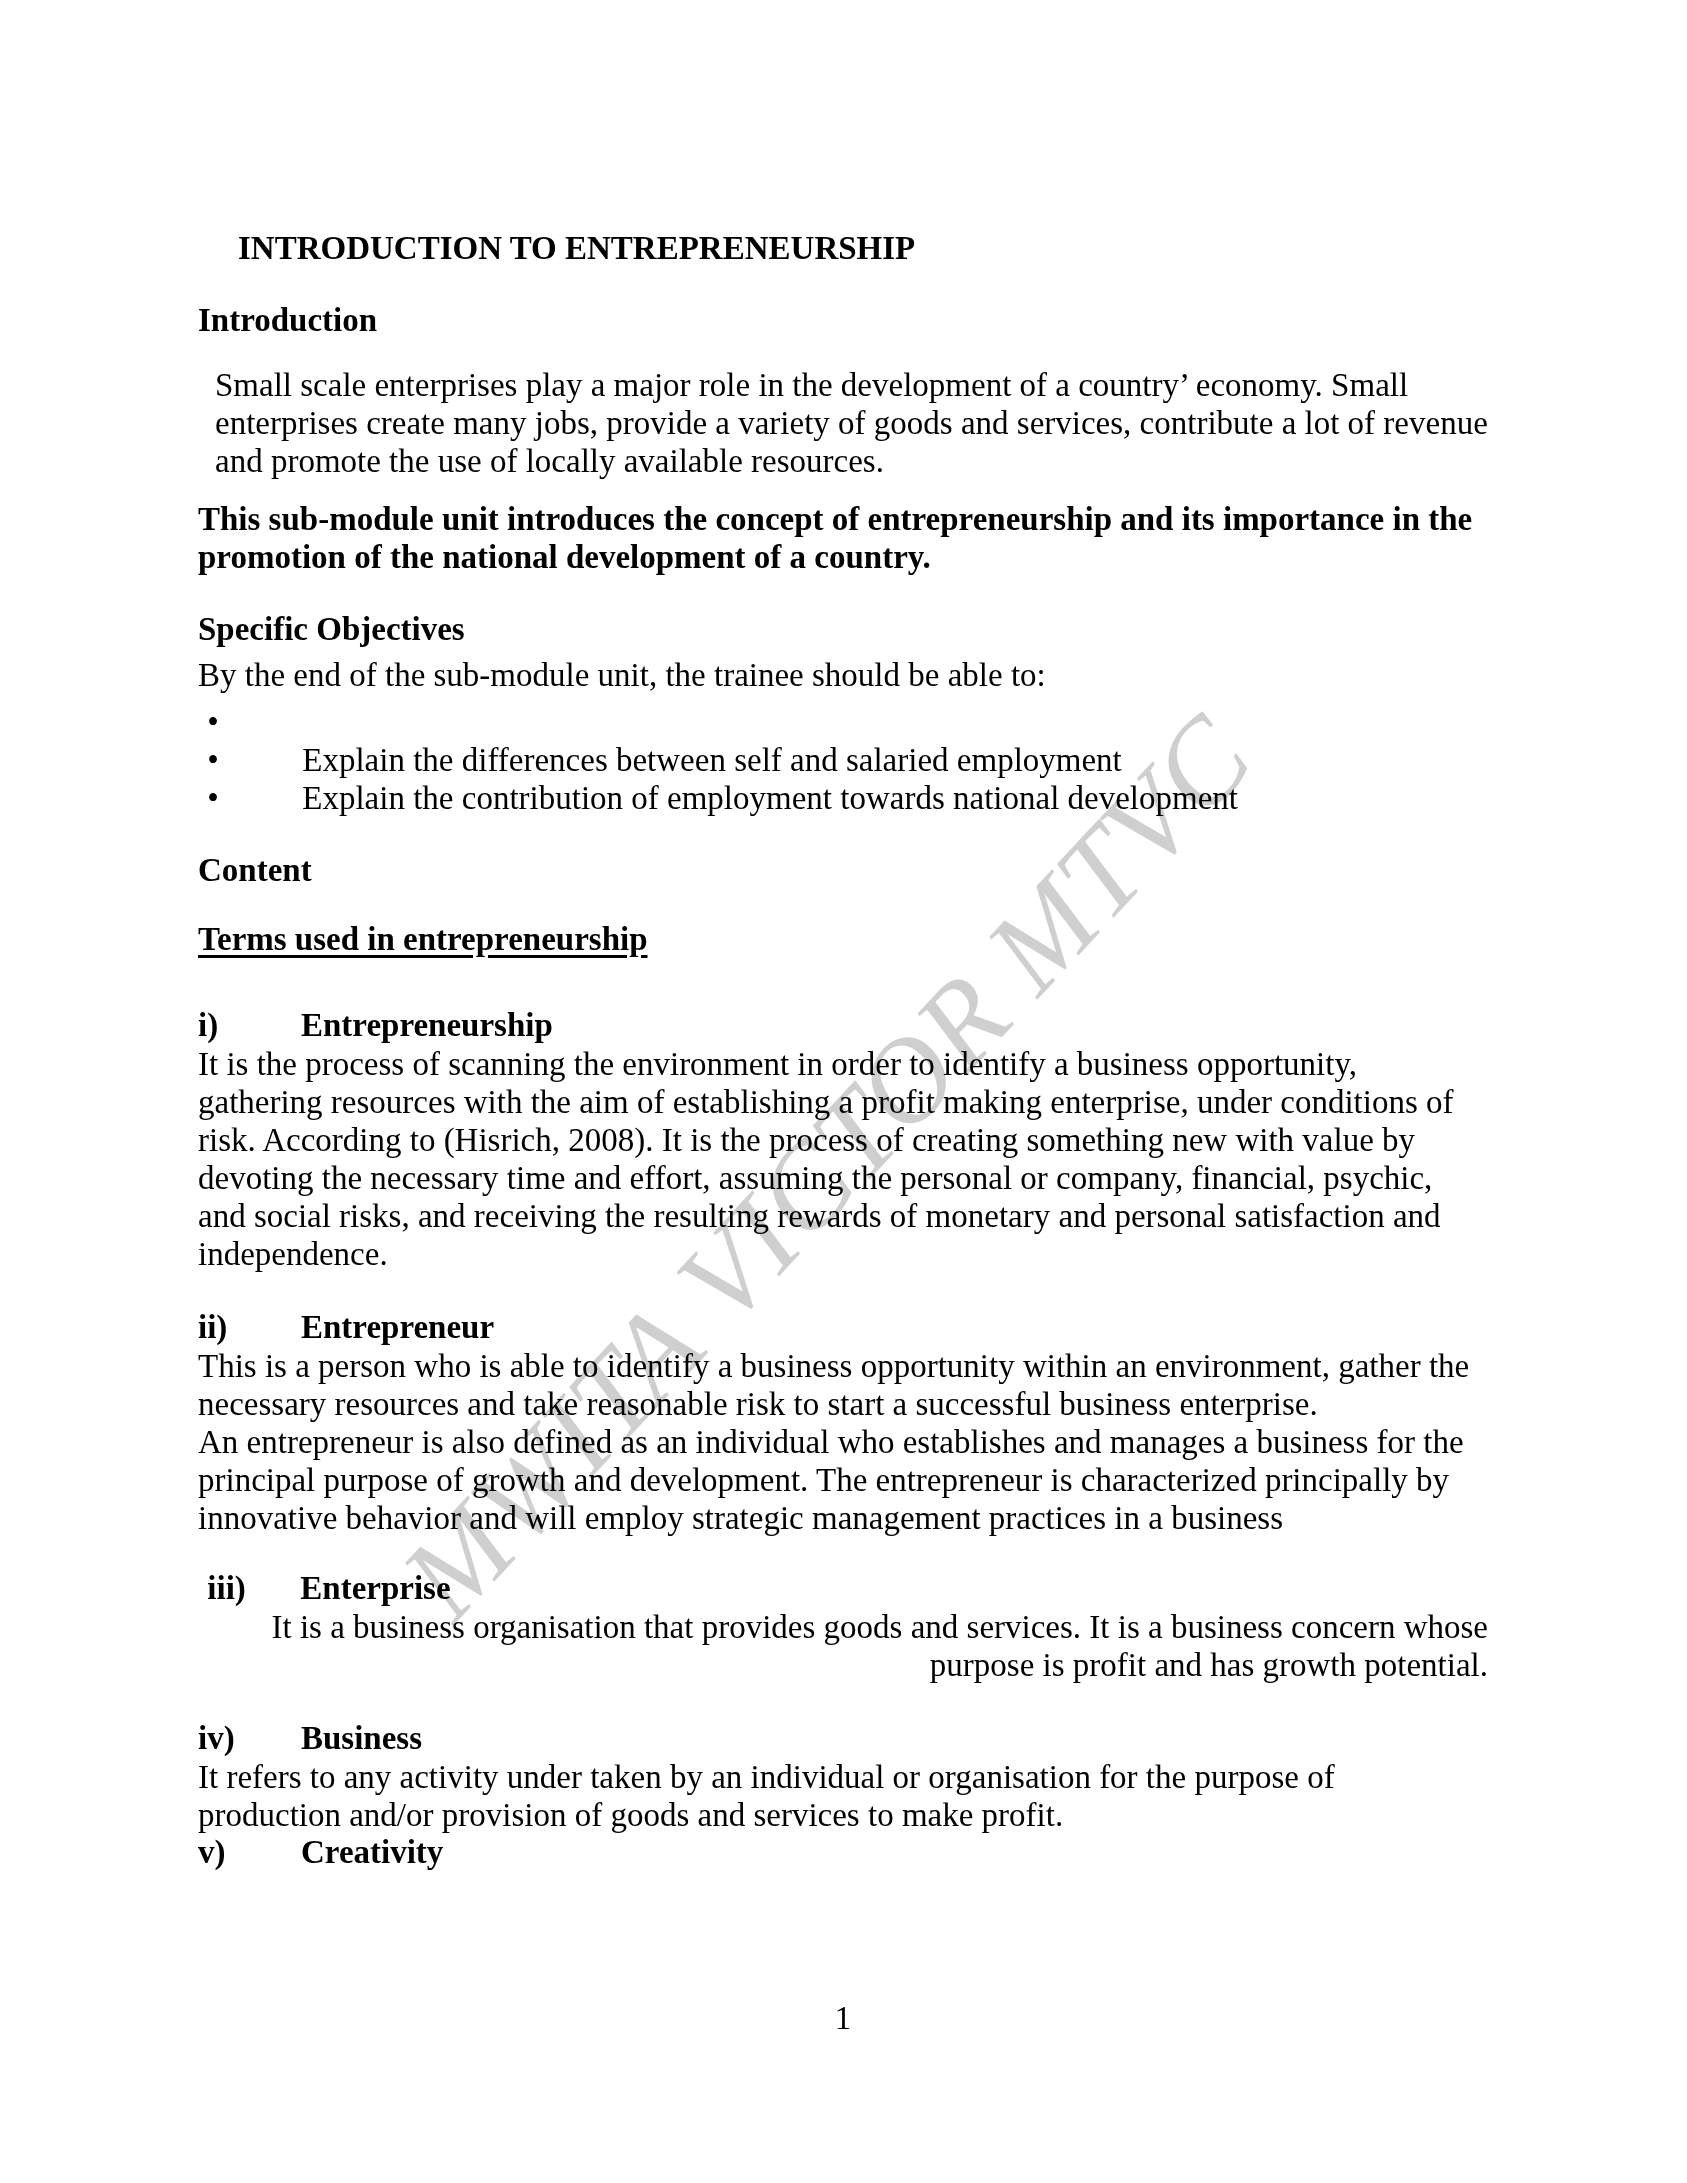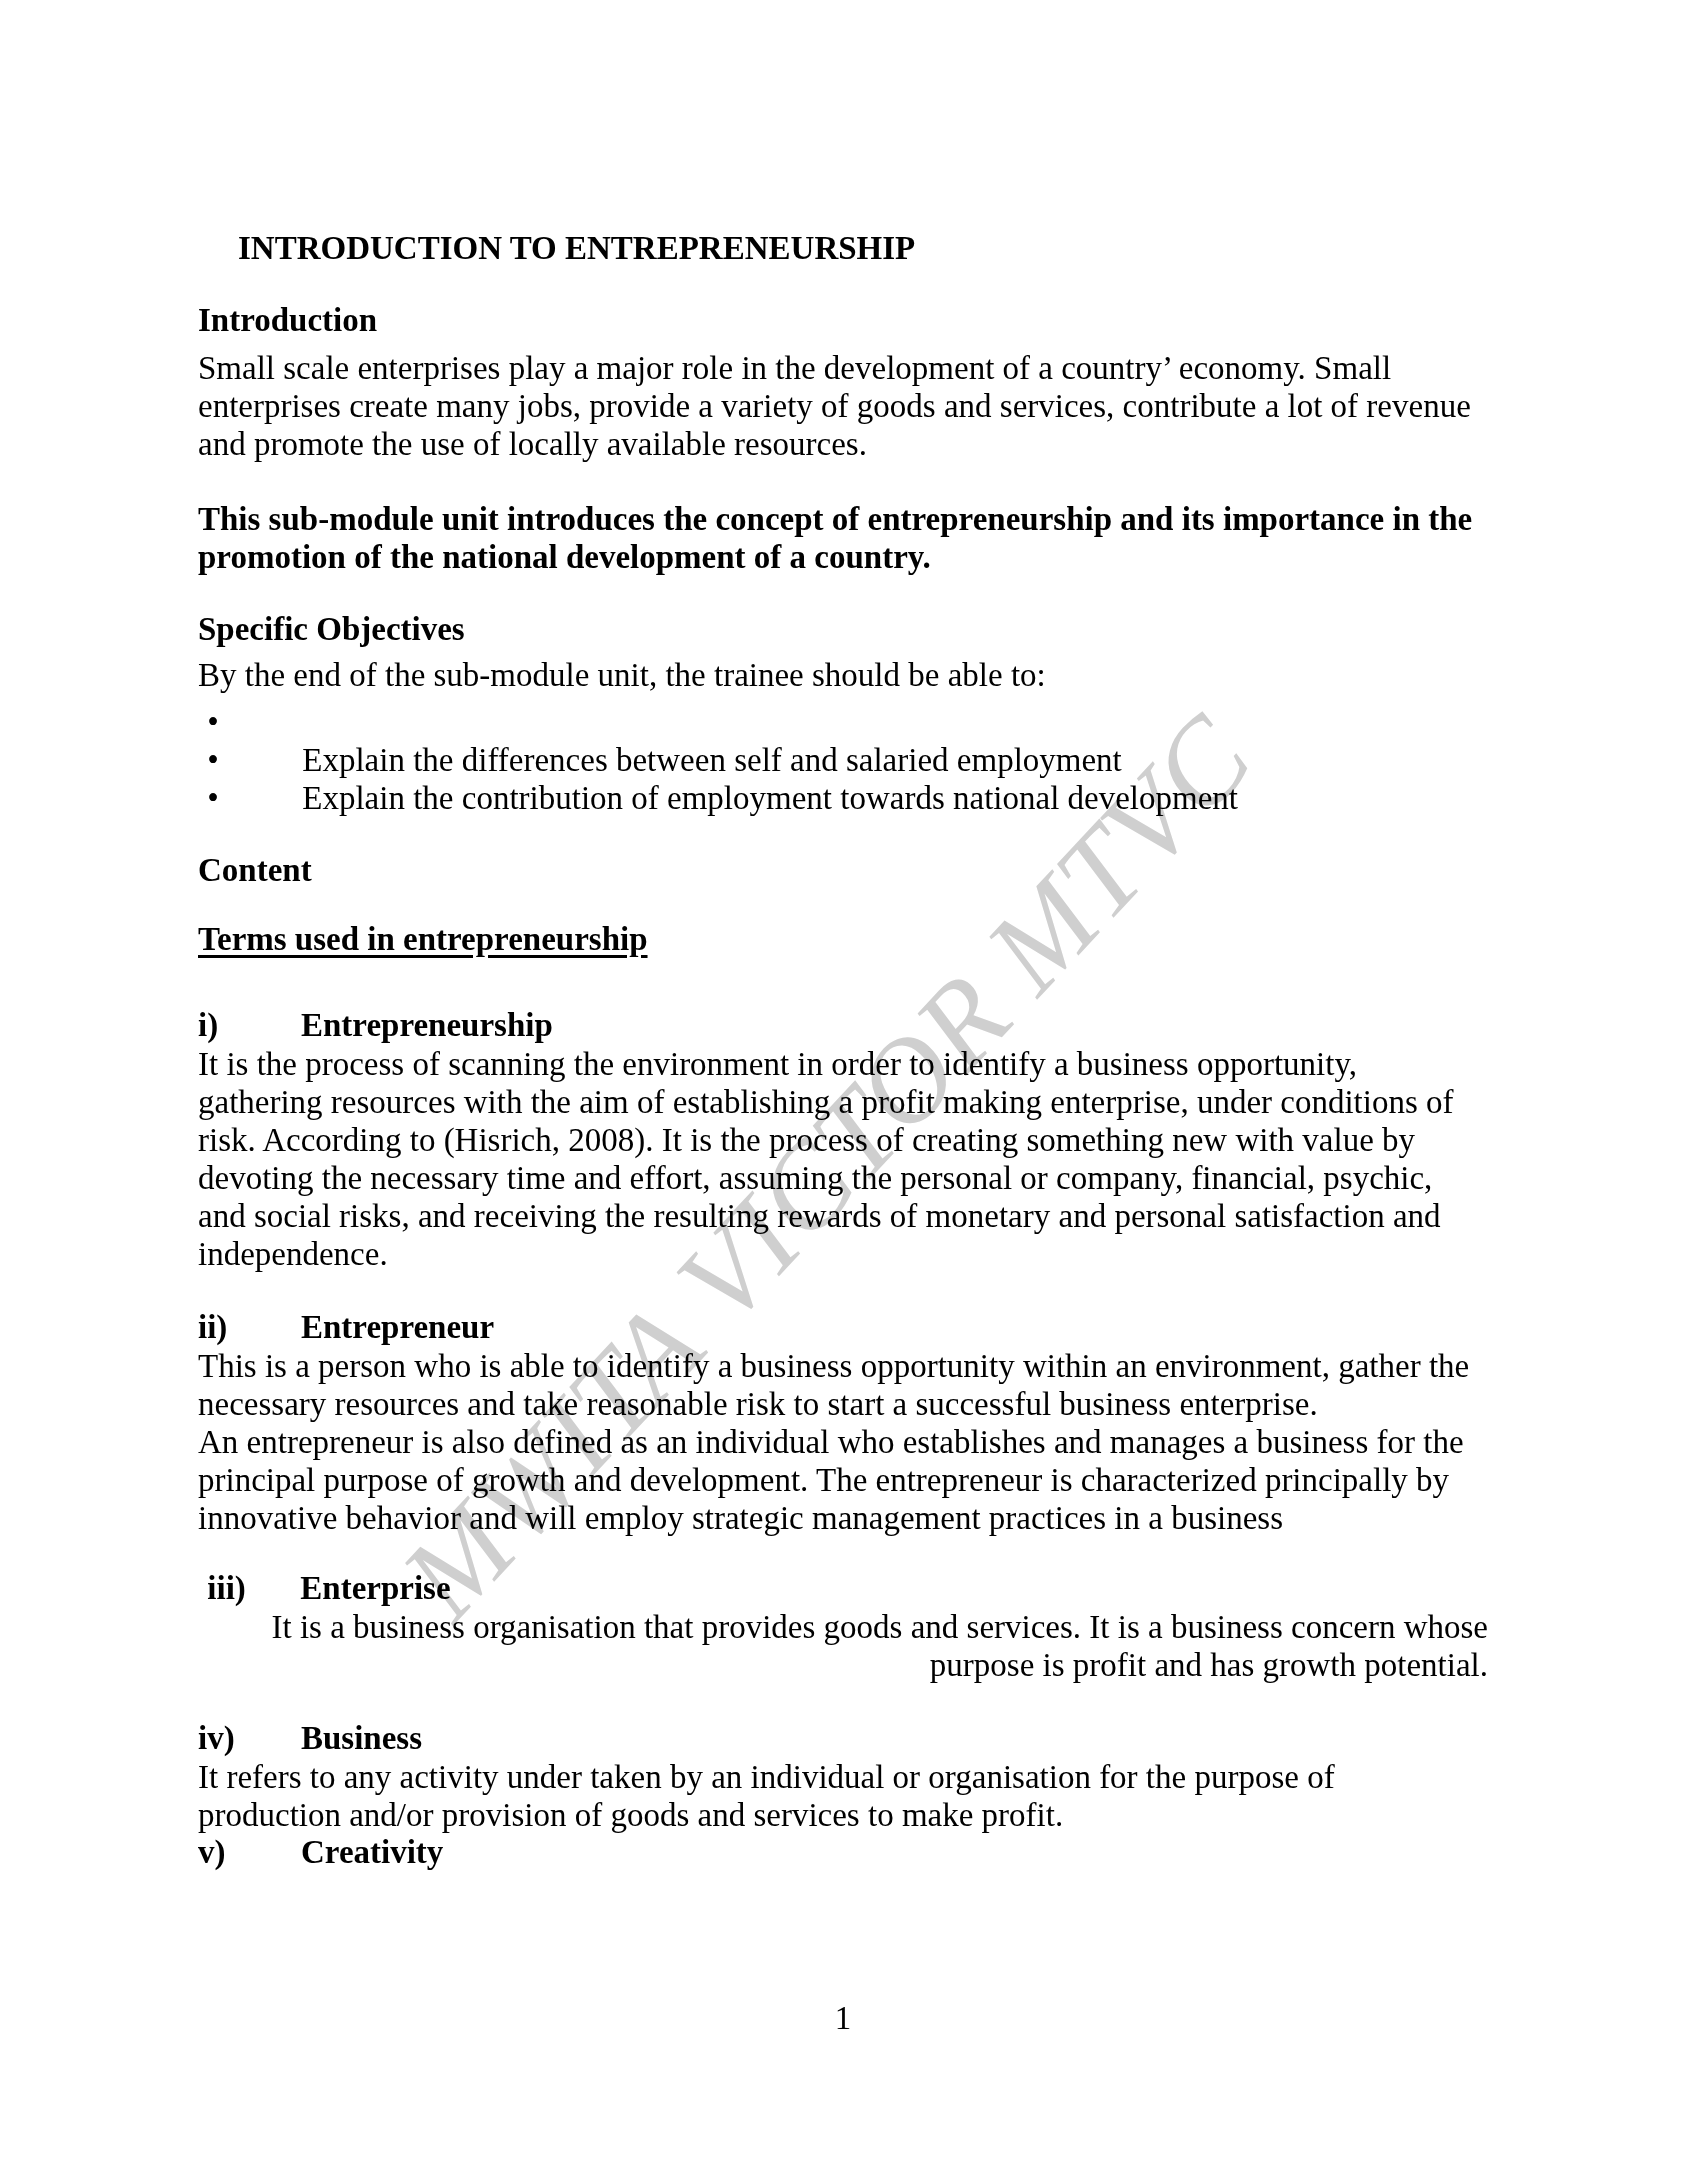--- a/index.html
+++ b/index.html
@@ -96,21 +96,21 @@
 <div class="page">
 
   <div class="watermark">MWITA VICTOR MTVC</div>
 
   <div class="content-layer">
 
     <div class="block doc-title" style="top:229px;">INTRODUCTION TO ENTREPRENEURSHIP</div>
 
     <div class="block heading" style="top:301px;">Introduction</div>
 
-    <div class="block para" style="top:349px;">Small scale enterprises play a major role in the development of a country’ economy. Small
+    <div class="block para" style="top:366px;margin-left:17px;">Small scale enterprises play a major role in the development of a country’ economy. Small
 enterprises create many jobs, provide a variety of goods and services, contribute a lot of revenue
 and promote the use of locally available resources.</div>
 
     <div class="block para" style="top:500px;font-weight:bold;">This sub-module unit introduces the concept of entrepreneurship and its importance in the
 promotion of the national development of a country.</div>
 
     <div class="block heading" style="top:610px;">Specific Objectives</div>
 
     <div class="block" style="top:656px;">By the end of the sub-module unit, the trainee should be able to:</div>
 

